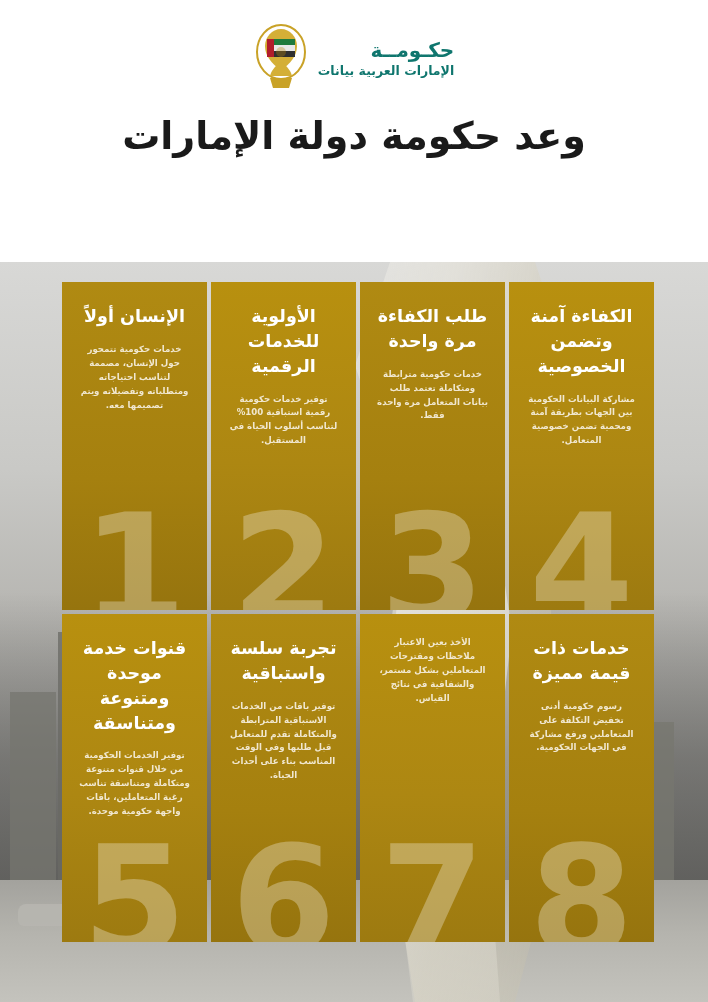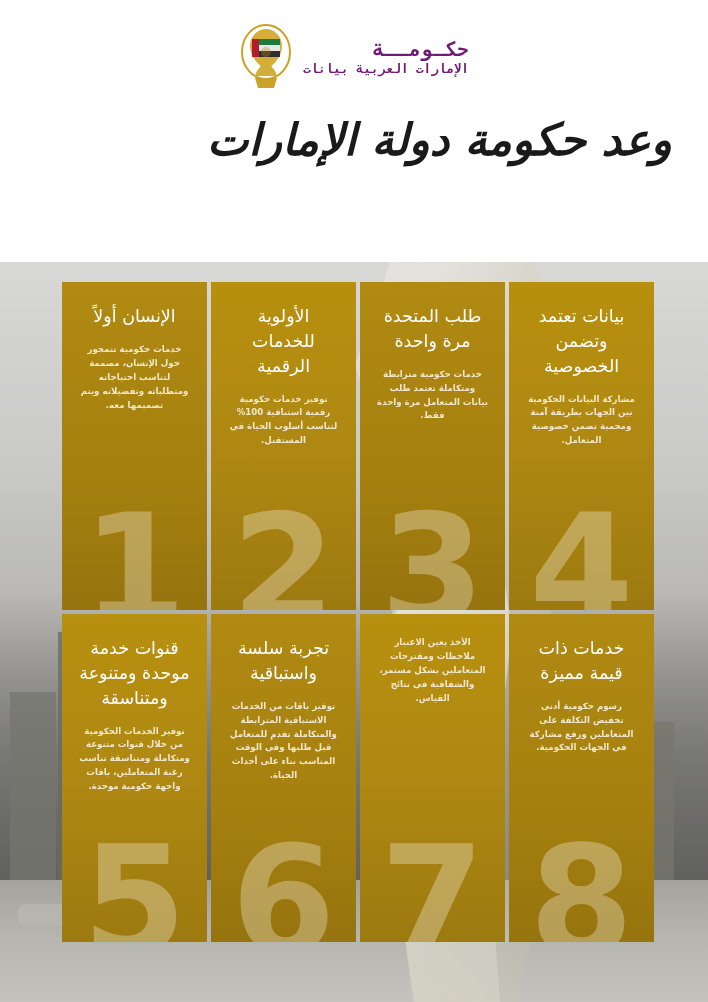--- a/index.html
+++ b/index.html
@@ -16,35 +16,34 @@
   .header{
     position:absolute;left:0;top:0;width:708px;height:262px;background:#ffffff;z-index:5;
   }
   .crest-row{
     display:flex;flex-direction:row-reverse;align-items:center;justify-content:center;
     gap:10px;padding-top:22px;
   }
   .crest{width:54px;height:72px;position:relative;}
   .crest svg{display:block;}
   .crest-text{
-    text-align:right;line-height:1.25;color:#701a75;font-family:Liberation Mono, monospace;
+    text-align:right;line-height:1.25;color:#0f766e;
   }
   .crest-text .l1{font-size:20px;font-weight:bold;letter-spacing:1px;}
   .crest-text .l2{font-size:12.5px;font-weight:bold;}
 
   .main-title{
     margin-top:16px;
-    text-align:right;
+    text-align:center;
     color:#1a1a1a;
     font-weight:bold;
-    font-size:44px;
+    font-size:38px;
     line-height:1.38;
     letter-spacing:0px;
     padding:0 36px;
-    font-style:italic;
   }
   .main-title .ln{display:block;}
 
   
   .photo{
     position:absolute;left:0;top:262px;width:708px;height:740px;overflow:hidden;
     background:#8d8d8a;
   }
   .sky{
     position:absolute;inset:0;
@@ -95,21 +94,21 @@
     position:relative;overflow:hidden;
     background:linear-gradient(180deg,#b8900f 0%,#ad8712 55%,#9d7a10 100%);
     padding:22px 14px 0 14px;
     color:#fff;
     box-sizing:border-box;
   }
   .card.alt{
     background:linear-gradient(180deg,#b08a12 0%,#a5800f 60%,#96740e 100%);
   }
   .card-title{
-    font-size:17.5px;font-weight:normal;line-height:1.42;text-align:center;margin:0 0 14px 0;
+    font-size:17.5px;font-weight:bold;line-height:1.42;text-align:center;margin:0 0 14px 0;
     letter-spacing:0px;
   }
   .card-desc{
     font-size:8.6px;line-height:1.62;text-align:center;color:#f4ecd8;opacity:.96;margin:0;
     padding:0 2px;
     font-weight:bold;
   }
   .card-num{
     position:absolute;bottom:-34px;left:0;right:0;text-align:center;
     font-size:150px;line-height:1;font-weight:bold;color:rgba(255,255,255,0.30);
@@ -161,27 +160,27 @@
     </div>
     <div class="ground"></div>
     <div class="car"></div>
     <div class="flag"></div>
     <div class="flag2"></div>
   </div>
 
   <div class="grid">
 
     <div class="card">
-      <div class="card-title">بيانات تعتمد وتضمن الخصوصية</div>
+      <div class="card-title">الكفاءة آمنة وتضمن الخصوصية</div>
       <div class="card-desc">مشاركة البيانات الحكومية بين الجهات بطريقة آمنة ومحمية تضمن خصوصية المتعامل.</div>
       <div class="card-num">4</div>
     </div>
 
     <div class="card alt">
-      <div class="card-title">طلب المتحدة مرة واحدة</div>
+      <div class="card-title">طلب الكفاءة مرة واحدة</div>
       <div class="card-desc">خدمات حكومية مترابطة ومتكاملة تعتمد طلب بيانات المتعامل مرة واحدة فقط.</div>
       <div class="card-num">3</div>
     </div>
 
     <div class="card">
       <div class="card-title">الأولوية للخدمات الرقمية</div>
       <div class="card-desc">توفير خدمات حكومية رقمية استباقية 100% لتناسب أسلوب الحياة في المستقبل.</div>
       <div class="card-num">2</div>
     </div>
 

